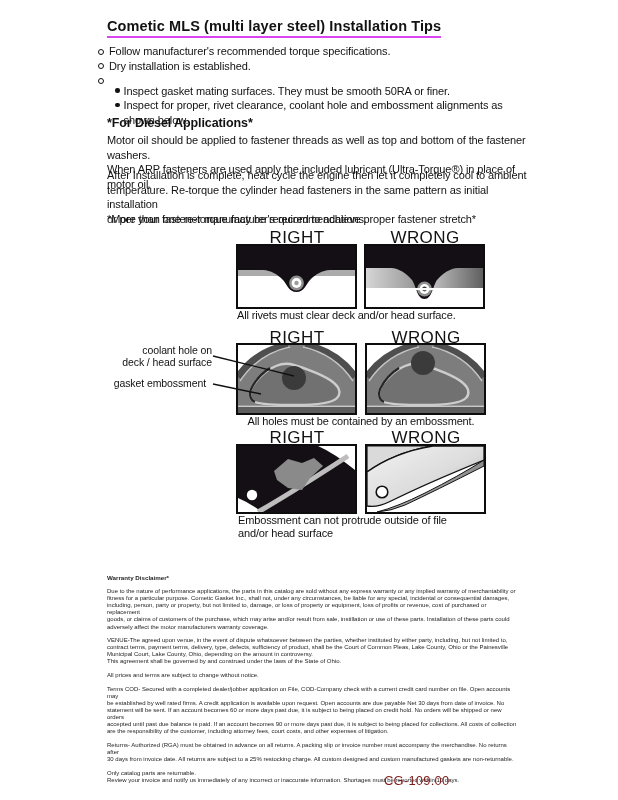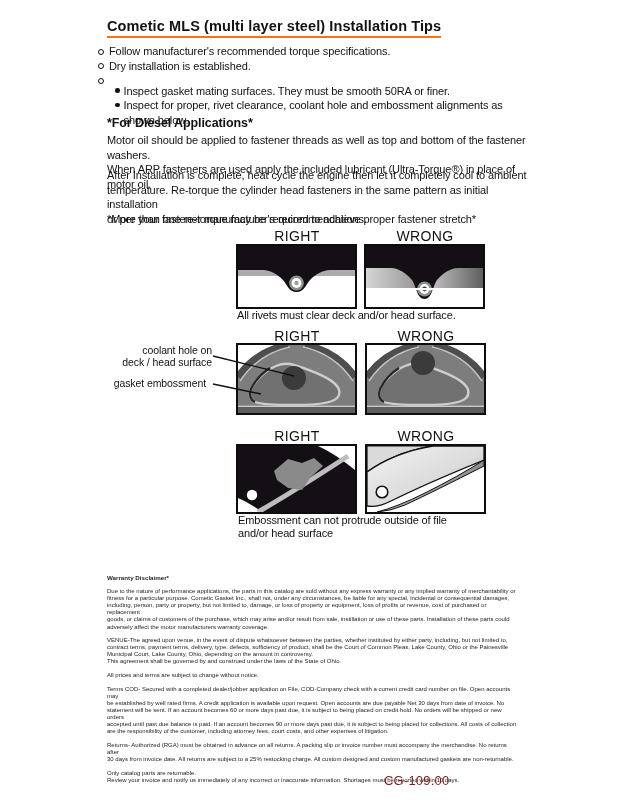--- a/index.html
+++ b/index.html
@@ -1,30 +1,30 @@
 <!DOCTYPE html>
 <html><head>
 <meta charset="utf-8">
 <style>
   html,body { margin:0; padding:0; background:#fff; }
   .page { position:relative; width:618px; height:800px; background:#ffffff; overflow:hidden;
           font-family:"Liberation Sans", sans-serif; color:#121212; }
   .abs { position:absolute; }
   .title { font-weight:bold; font-size:14.5px; letter-spacing:0.1px;
-           border-bottom:2px solid #f97316; padding-bottom:2px; display:inline-block; }
+           border-bottom:2px solid #d946ef; padding-bottom:2px; display:inline-block; }
   .body-txt { font-size:11px; line-height:14.5px; letter-spacing:-0.1px; }
   .pre { white-space:pre-line; }
   .bullet-row { display:flex; align-items:flex-start; }
   .b-open { width:4px; height:4px; border:1px solid #121212; border-radius:50%;
             margin:4.5px 5px 0 0; flex:none; }
   .b-fill { width:4.5px; height:4.5px; background:#121212; border-radius:50%;
             margin:4.5px 4px 0 0; flex:none; }
   .sub-indent { margin-left:17px; }
   .h2 { font-weight:bold; font-size:12.5px; letter-spacing:-0.1px; }
-  .diag-label { font-size:14px; letter-spacing:0.4px; text-align:center; width:122px; }
+  .diag-label { font-size:17px; letter-spacing:0.4px; text-align:center; width:122px; }
   .caption { font-size:11px; letter-spacing:-0.15px; }
   .panel { border:2.5px solid #0d0d0d; background:#fff; display:block; }
   .small-label { font-size:10.5px; line-height:12px; text-align:right; letter-spacing:-0.1px; }
   .fine { font-size:6px; line-height:7.1px; color:#242424; }
   .fine p { margin:0 0 6.5px 0; white-space:pre-line; }
   .fine-head { font-weight:bold; margin-bottom:7px; font-size:6.2px; }
   .footer { font-size:13px; letter-spacing:0.2px; color:#7f1d1d;margin-top:12px; }
 </style>
 </head>
 <body>
@@ -141,20 +141,21 @@
     <circle cx="56" cy="18" r="12" fill="#3b3b3b"></circle>
     <rect x="0" y="62" width="117" height="6" fill="#5e5e5e"></rect>
     <rect x="0" y="60.6" width="117" height="1.4" fill="#c9c9c9"></rect>
   </svg>
 
   <svg class="abs" style="left:110px; top:340px;" width="260" height="80" viewBox="0 0 260 80">
     <line x1="103" y1="16" x2="184" y2="36" stroke="#111" stroke-width="1.4"></line>
     <line x1="103" y1="44" x2="151" y2="54" stroke="#111" stroke-width="1.4"></line>
   </svg>
 
+  <div class="abs caption" style="left:236px; top:415px; width:250px; text-align:center;">All holes must be contained by an embossment.</div>
 
   <div class="abs diag-label" style="left:236px; top:428px;">RIGHT</div>
   <div class="abs diag-label" style="left:365px; top:428px;">WRONG</div>
 
   <svg class="abs panel" style="left:236px; top:444px;" width="117" height="66" viewBox="0 0 117 66">
     <rect x="0" y="0" width="117" height="66" fill="#140f14"></rect>
     <path d="M80,0 L117,0 L117,24 Q96,7 80,0 Z" fill="#ffffff"></path>
     <path d="M0,52 Q12,57 24,66 L0,66 Z" fill="#ffffff"></path>
     <path d="M20,66 Q58,44 110,10" fill="none" stroke="#bdbdbd" stroke-width="5"></path>
     <path d="M36,25 L50,13 L64,17 L76,12 L85,20 L72,32 L64,44 L50,42 L39,34 Z" fill="#8a8a8a"></path>

